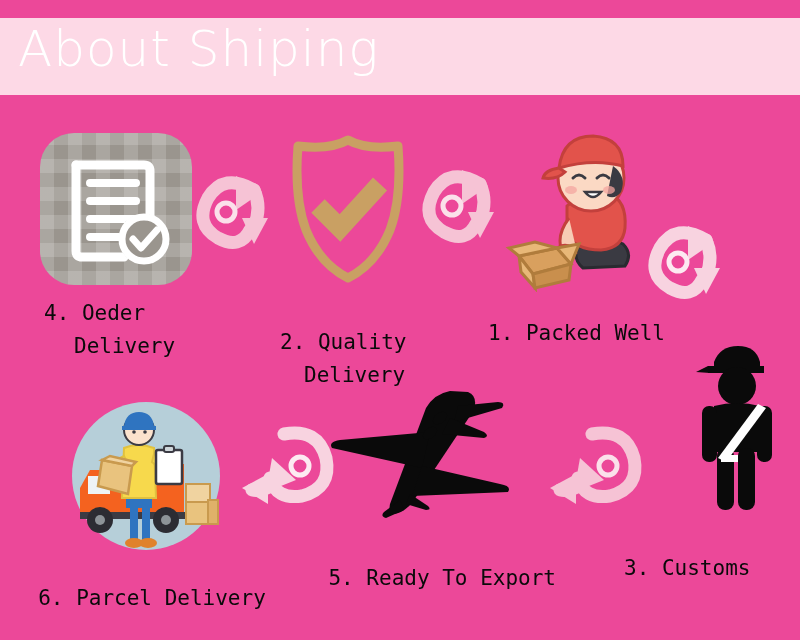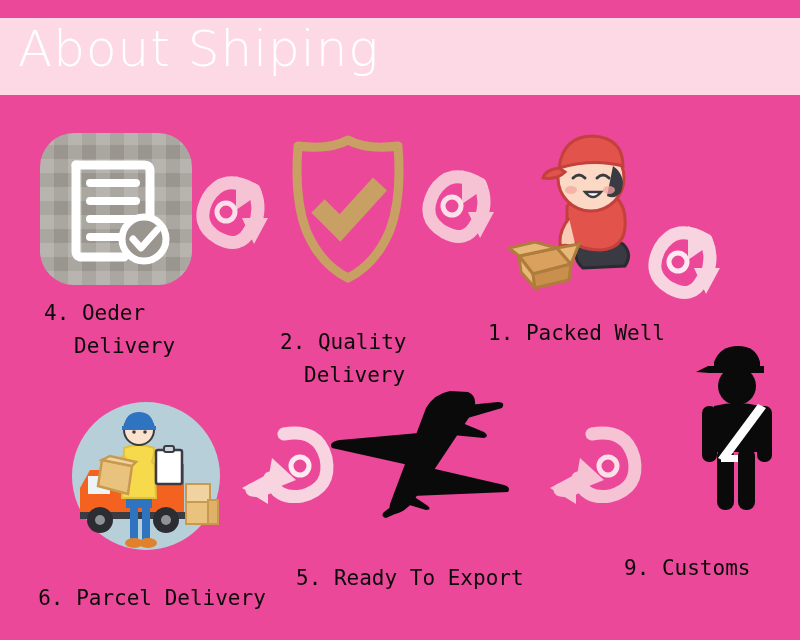--- a/index.html
+++ b/index.html
@@ -129,20 +129,21 @@
   #icon-ready-to-export {
     left: 318px;
     top: 388px;
     width: 215px;
     height: 140px;
   }
   #label-ready-to-export {
     left: 296px;
     top: 562px;
     width: 260px;
+    text-align: right;
   }
 
   
   #icon-parcel-delivery {
     left: 58px;
     top: 400px;
     width: 180px;
     height: 155px;
   }
   #label-parcel-delivery {
@@ -273,21 +274,21 @@
       <rect x="14" y="66" width="15" height="56" rx="7" fill="#0a0a0a"></rect>
       <rect x="69" y="66" width="15" height="56" rx="7" fill="#0a0a0a"></rect>
 
       <rect x="29" y="108" width="17" height="62" rx="8" fill="#0a0a0a"></rect>
       <rect x="50" y="108" width="17" height="62" rx="8" fill="#0a0a0a"></rect>
 
       <path d="M70 64 L30 118 L38 122 L78 68 Z" fill="#ffffff"></path>
       <path d="M33 115 L50 115 L50 122 L33 122 Z" fill="#ffffff"></path>
     </svg>
   </div>
-  <div class="step-label" id="label-customs-safe-check"><span>9. Customs</span><br></div>
+  <div class="step-label" id="label-customs-safe-check"><span>3. Customs</span><br></div>
 
   <div class="arrow" id="arrow-4">
     <svg width="108" height="100" viewBox="0 0 108 100">
       <path d="M46 16 Q80 10 88 40 Q94 70 64 78 Q38 82 32 60" fill="none" stroke="#f6c3d5" stroke-width="13" stroke-linecap="round"></path>
       <path d="M34 40 L58 62 L28 74 Z" fill="#f6c3d5"></path>
       <path d="M36 66 Q24 74 14 72" fill="none" stroke="#f6c3d5" stroke-width="13" stroke-linecap="round"></path>
       <path d="M30 56 L30 86 L4 70 Z" fill="#f6c3d5"></path>
       <circle cx="62" cy="48" r="9" fill="none" stroke="#fbe0ea" stroke-width="5"></circle>
     </svg>
   </div>

